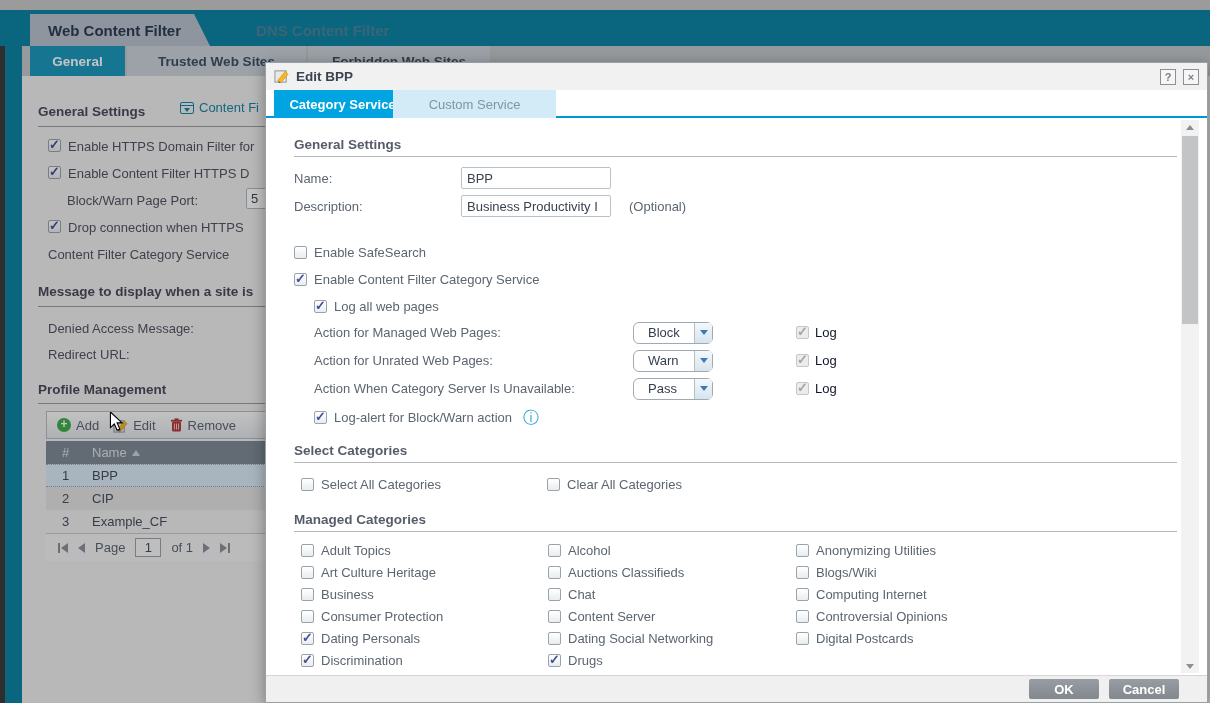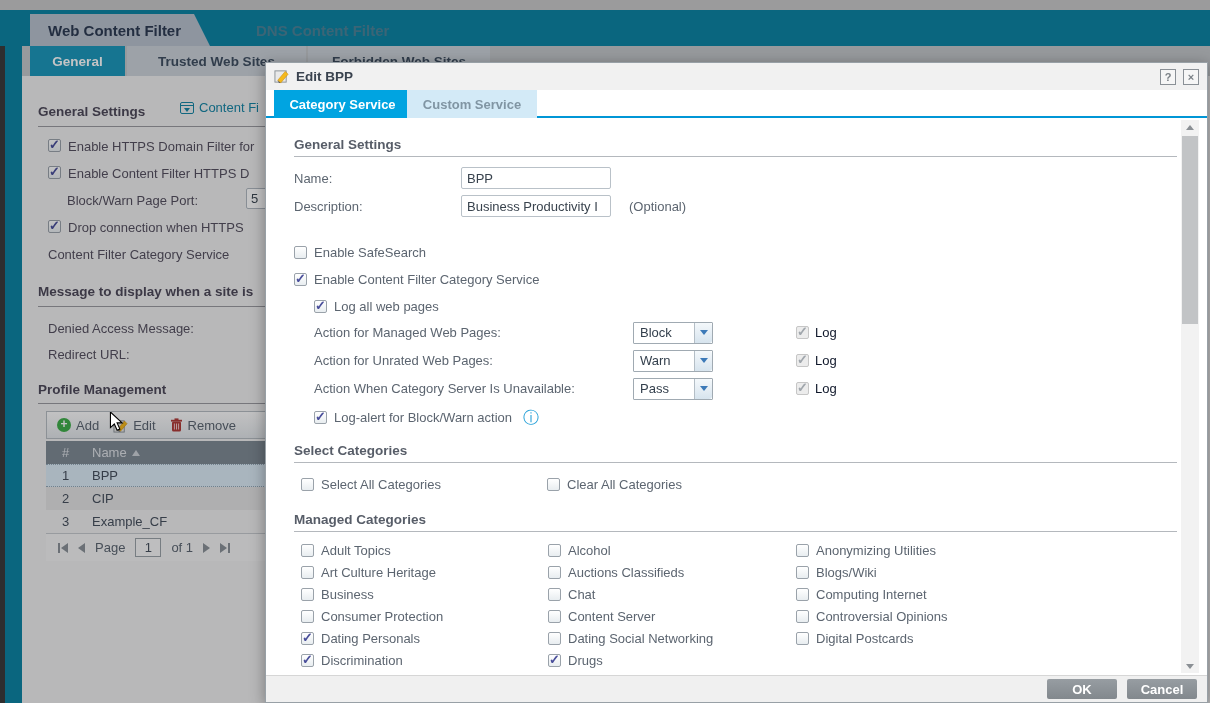--- a/index.html
+++ b/index.html
@@ -72,45 +72,45 @@
   
   .dialog { position:absolute; left:265px; top:62px; width:943px; height:641px; background:#ffffff;
       border:1px solid #98a0a6; box-shadow:0 3px 14px rgba(0,0,0,0.35); z-index:10; }
   .dlg-titlebar { position:absolute; left:0; top:0; right:0; height:27px; background:#f1f1f1; display:flex; align-items:center; padding:9px 8px; gap:7px; }
   .dlg-title { font-weight:bold; color:#3a434f; font-size:13.5px; flex:1; }
   .winbtn { width:16px; height:16px; border:1px solid #8a9096; background:#f6f6f6; color:#7a8086; font-size:11px; font-weight:bold;
       display:flex; align-items:center; justify-content:center; cursor:pointer; }
   .dlg-tabs { position:absolute; left:0; top:27px; right:0; height:28px; border-bottom:2px solid #0096d6; }
   .dtab { position:absolute; top:0; height:28px; display:flex; align-items:center; justify-content:center; font-weight:bold; cursor:pointer; }
   .dtab.active { left:8px; width:137px; background:#00a4e1; color:#ffffff; }
-  .dtab.idle { left:141px; width:130px; background:#d3eaf7; color:#8095a3; font-weight:bold; }
+  .dtab.idle { left:127px; width:163px; background:#d3eaf7; color:#8095a3; font-weight:normal; }
   .dlg-body { position:absolute; left:0; top:57px; right:26px; bottom:27px; background:#fff; padding-left:28px; overflow:hidden; color:#5c6570; }
 
   .d-heading { margin-top:17px; font-weight:bold; color:#575d68; font-size:13.5px; }
   .d-hr { height:1px; background:#b4b8bd; margin-top:4px; margin-right:4px; }
   .frow { display:flex; align-items:center; }
   .frow .flabel { width:167px; color:#5c6570; }
   .t-input { width:150px; height:22px; border:1px solid #b9c1c8; border-radius:2px; padding:0 5px; color:#39434e; font-size:13px; background:#fff; }
   .opt-note { margin-left:18px; color:#5c6570; }
   .ckline { display:flex; align-items:center; gap:7px; white-space:nowrap; }
   .ind { margin-left:20px; }
   .arow { display:flex; align-items:center; margin-top:5px; height:23px; }
   .arow .alabel { width:319px; margin-left:20px; }
-  .select { width:80px; height:22px; border:1px solid #a0aab2; border-radius:1px; background:#fff; display:flex; align-items:center; position:relative; color:#333f4c; }
+  .select { width:80px; height:22px; border:1px solid #a0aab2; border-radius:6px; background:#fff; display:flex; align-items:center; position:relative; color:#333f4c;padding-left:8px; }
   .select .val { flex:1; padding-left:6px; }
   .select .btn { width:18px; height:100%; border-left:1px solid #b4bec6; background:linear-gradient(#f4f8fb,#d7e4ee);
       display:flex; align-items:center; justify-content:center; border-radius:0 3px 3px 0; }
   .select .btn::after { content:""; border-left:4px solid transparent; border-right:4px solid transparent; border-top:5px solid #3d7ab8; }
   .logck { display:flex; align-items:center; gap:6px; margin-left:83px; color:#0f172a; }
   .info-ic { color:#26a0d8; font-size:16px; line-height:14px; margin-left:4px; font-family:"DejaVu Sans", sans-serif; }
   .catgrid { display:grid; grid-template-columns:247px 248px auto; row-gap:7px; margin-left:7px; margin-top:11px; }
   .selgrid { display:grid; grid-template-columns:246px auto; margin-left:7px; margin-top:14px; }
 
   .dlg-footer { position:absolute; left:0; right:0; bottom:0; height:27px; background:#f0f0f0; border-top:1px solid #d6d6d6;
-      display:flex; align-items:center; justify-content:flex-end; gap:10px; padding-right:10px; }
+      display:flex; align-items:center; justify-content:flex-end; gap:10px; padding-right:28px; }
   .fbtn { min-width:70px; height:20px; background:linear-gradient(#979da2,#82888d); border:none; border-radius:2px;
       color:#fff; font-weight:bold; font-size:13px; font-family:"Liberation Sans", sans-serif; cursor:pointer; padding:0 12px; }
   .scrollbar { position:absolute; right:8px; top:57px; bottom:29px; width:18px; background:#f2f2f2; }
   .sb-arrow { position:absolute; left:0; width:18px; height:14px; display:flex; align-items:center; justify-content:center; }
   .sb-arrow.up { top:0; } .sb-arrow.down { bottom:0; }
   .sb-arrow.up::after { content:""; border-left:4px solid transparent; border-right:4px solid transparent; border-bottom:5px solid #8a8f94; }
   .sb-arrow.down::after { content:""; border-left:4px solid transparent; border-right:4px solid transparent; border-top:5px solid #8a8f94; }
   .sb-thumb { position:absolute; left:1px; width:16px; top:16px; height:188px; background:#c2c4c6; }
 
   .cursor { position:absolute; left:108px; top:412px; z-index:30; }

